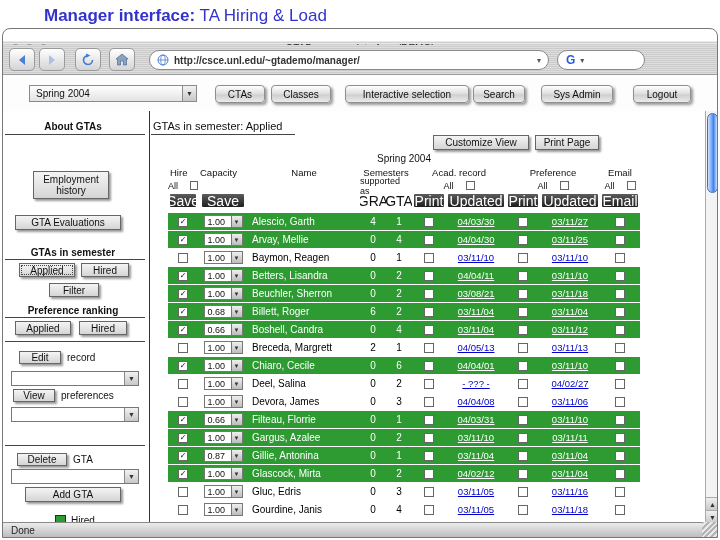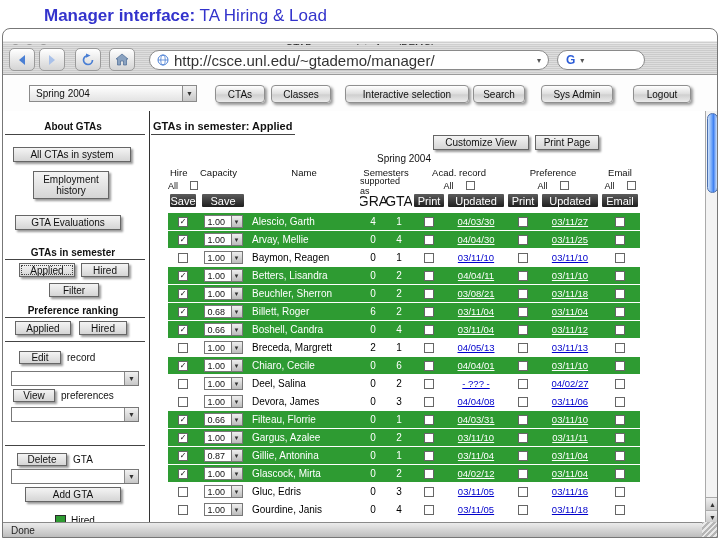--- a/index.html
+++ b/index.html
@@ -19,21 +19,21 @@
   .window{position:absolute;left:2px;top:28px;width:716px;height:510px;border:1px solid #777;border-radius:8px 8px 0 0;background:#fff;overflow:hidden;}
   .titlebar{position:absolute;left:0;top:12px;width:100%;height:16px;background:repeating-linear-gradient(180deg,#e9e9e9 0 1px,#cfcfcf 1px 2px);border-bottom:1px solid #999;}
   .wbtn{position:absolute;top:3px;width:9px;height:9px;border-radius:50%;background:radial-gradient(circle at 35% 30%,#f6f6f6,#b5b5b5);border:1px solid #8a8a8a;}
   .b1{left:8px}.b2{left:22px}.b3{left:36px}
   .wtitle{position:absolute;left:0;width:100%;text-align:center;top:2px;font-size:10px;color:#222;}
   .tbtoggle{position:absolute;right:8px;top:4px;width:15px;height:8px;border-radius:4px;background:linear-gradient(#fafafa,#c6c6c6);border:1px solid #8f8f8f;}
 
   .toolbar{position:absolute;left:0;top:16px;width:100%;height:30px;background:repeating-linear-gradient(180deg,#dedede 0 1px,#cbcbcb 1px 2px);border-bottom:1px solid #9a9a9a;}
   .tool{position:absolute;top:3px;width:26px;height:23px;background:linear-gradient(#ffffff,#d4d4d4);border:1px solid #9a9a9a;border-radius:5px;display:flex;align-items:center;justify-content:center;}
   .urlfield{position:absolute;left:146px;top:5px;width:400px;height:20px;background:#fff;border:1px solid #8a8a8a;border-radius:10px;display:flex;align-items:center;padding:0 7px;gap:5px;}
-  .urltext{font-size:15px;color:#333;white-space:nowrap;overflow:hidden;flex:1;}
+  .urltext{font-size:10px;color:#333;white-space:nowrap;overflow:hidden;flex:1;font-weight:bold;}
   .urlarrow{font-size:8px;color:#555;}
   .gfield{position:absolute;left:554px;top:5px;width:88px;height:20px;background:#fff;border:1px solid #8a8a8a;border-radius:10px;display:flex;align-items:center;padding:0 8px;gap:5px;}
   .gg{color:#2a5bd7;font-weight:bold;font-size:12px;}
   .garrow{font-size:8px;color:#555;}
 
   .navrow{position:absolute;left:0;top:46px;width:100%;height:36px;background:#fdfdfd;}
   .semsel{position:absolute;left:26px;top:10px;width:168px;height:17px;background:linear-gradient(#ffffff,#e3e3e3);border:1px solid #8a8a8a;font-size:10px;display:flex;align-items:center;padding-left:6px;color:#111;}
   .selarrow{margin-left:auto;width:14px;height:100%;background:linear-gradient(#f2f2f2,#c7c7c7);border-left:1px solid #8a8a8a;font-size:7px;display:flex;align-items:center;justify-content:center;color:#333;}
   .navbtn{position:absolute;top:10px;height:18px;background:linear-gradient(#ffffff,#dddddd 50%,#cfcfcf 55%,#ebebeb);border:1px solid #8f8f8f;border-radius:4px;box-shadow:2px 2px 3px rgba(0,0,0,0.4);font-size:10px;display:flex;align-items:center;justify-content:center;color:#111;}
 
@@ -43,39 +43,39 @@
   
   .shead{position:absolute;font-size:10px;font-weight:bold;color:#111;}
   .sline{position:absolute;height:1px;background:#444;}
   .sbtn{position:absolute;background:linear-gradient(#f4f4f4,#d5d5d5);border:1px solid #666;box-shadow:2px 2px 2px rgba(0,0,0,0.4);font-size:10px;display:flex;align-items:center;justify-content:center;text-align:center;color:#111;line-height:1.1;}
   .sbtn.focused{outline:1px dotted #444;outline-offset:-3px;}
   .slabel{position:absolute;font-size:10px;color:#111;}
   .sselect{position:absolute;height:15px;background:#fff;border:1px solid #777;display:flex;}
   .legend-sq{position:absolute;width:11px;height:11px;background:var(--hired-green);border:1px solid #2a2a2a;}
 
   
-  .mhead{position:absolute;left:150px;top:9px;font-size:11px;font-weight:bold;color:#111;}
+  .mhead{position:absolute;left:150px;top:9px;font-size:11px;font-weight:normal;color:#111;}
   .mline{position:absolute;left:148px;top:23px;width:144px;height:1px;background:#444;}
   .mbtn{position:absolute;top:24px;height:15px;background:linear-gradient(#f4f4f4,#d5d5d5);border:1px solid #666;box-shadow:2px 2px 2px rgba(0,0,0,0.4);font-size:10px;display:flex;align-items:center;justify-content:center;color:#111;}
   .caption{position:absolute;left:165px;top:42px;width:472px;text-align:center;font-size:10px;color:#111;}
 
   .table{position:absolute;left:165px;top:55px;width:472px;}
   .hrow{display:flex;height:13px;align-items:center;}
   .hrow3{height:17px;}
   .c{flex:0 0 auto;display:flex;align-items:center;justify-content:center;overflow:hidden;}
   .c-hire{width:30px}.c-cap{width:50px}.c-name{width:112px}
   .c-gra{width:26px}.c-gta{width:26px}
   .c-aprint{width:34px}.c-adate{width:60px}
   .c-pprint{width:34px}.c-pdate{width:60px}.c-email{width:40px}
   .hspan{flex:0 0 auto;display:flex;align-items:center;justify-content:center;font-size:9.5px;color:#111;}
   .hrow1 .c{font-size:9.5px;color:#111;}
   .hl{justify-content:flex-start !important;padding-left:2px;}
   .htext{font-size:9px;margin-right:12px;color:#111;}
   .htext2{font-size:14px;color:#111;}
-  .dark{background:linear-gradient(#5c5c5c,#1e1e1e);color:#fff;font-size:11px;display:flex;align-items:center;justify-content:center;border-radius:1px;cursor:pointer;text-align:center;}
+  .dark{background:linear-gradient(#5c5c5c,#1e1e1e);color:#fff;font-size:14px;display:flex;align-items:center;justify-content:center;border-radius:1px;cursor:pointer;text-align:center;}
   .cb{width:10px;height:10px;background:#fff;border:1px solid #666;display:inline-flex;align-items:center;justify-content:center;font-size:8px;color:#111;line-height:1;cursor:pointer;}
   .cb.sm{width:9px;height:9px;}
 
   .trow{display:flex;height:18px;align-items:center;background:#fff;border-bottom:1px solid #fff;}
   .trow.hired{background:var(--hired-green);}
   .trow .c-name{justify-content:flex-start;padding-left:4px;font-size:10px;color:#000;white-space:nowrap;}
   .trow.hired .c-name{color:#fff;}
   .trow .c-gra,.trow .c-gta{font-size:10px;color:#000;}
   .trow.hired .c-gra,.trow.hired .c-gta{color:#fff;}
   .dlink{font-size:9.5px;text-decoration:underline;color:var(--link-blue);cursor:pointer;white-space:nowrap;}
@@ -160,21 +160,20 @@
       <div class="navbtn" style="left:470px;width:52px">Search</div>
       <div class="navbtn" style="left:538px;width:72px">Sys Admin</div>
       <div class="navbtn" style="left:630px;width:58px">Logout</div>
     </div>
 
     <div class="content">
       <div class="vline"></div>
 
       <div class="shead" style="left:0;top:10px;width:140px;text-align:center">About GTAs</div>
       <div class="sline" style="left:2px;top:23px;width:140px"></div>
-      <div class="sbtn" style="left:10px;top:36px;width:118px;height:15px">All CTAs in system</div>
       <div class="sbtn" style="left:12px;top:104px;width:106px;height:15px">GTA Evaluations</div>
       <div class="sbtn" style="left:30px;top:60px;width:76px;height:28px">Employment history</div>
 
       <div class="shead" style="left:0;top:136px;width:140px;text-align:center">GTAs in semester</div>
       <div class="sline" style="left:2px;top:148px;width:140px"></div>
       <div class="sbtn focused" style="left:16px;top:152px;width:56px;height:14px">Applied</div>
       <div class="sbtn" style="left:78px;top:152px;width:48px;height:14px">Hired</div>
       <div class="sbtn" style="left:46px;top:172px;width:50px;height:14px">Filter</div>
 
       <div class="shead" style="left:0;top:194px;width:140px;text-align:center">Preference ranking</div>

